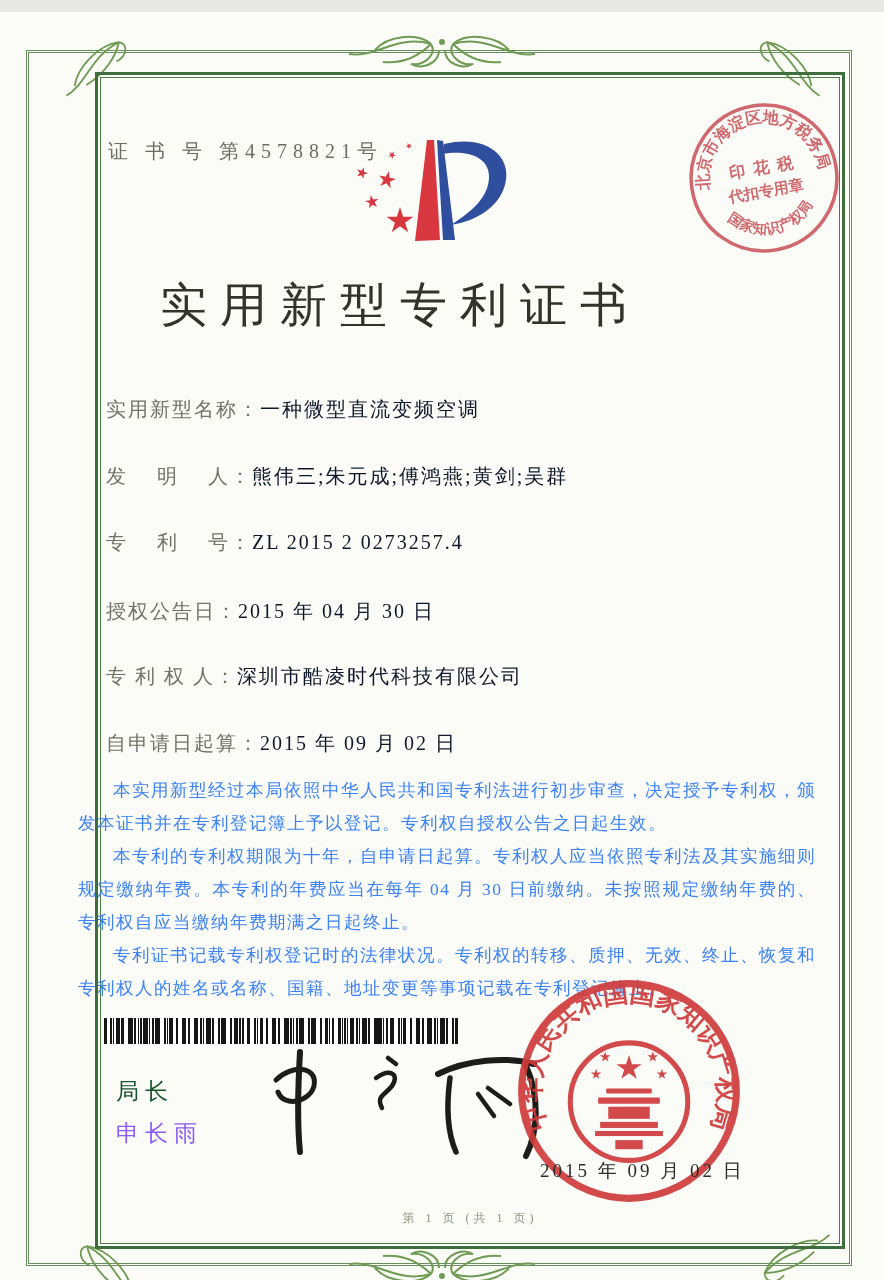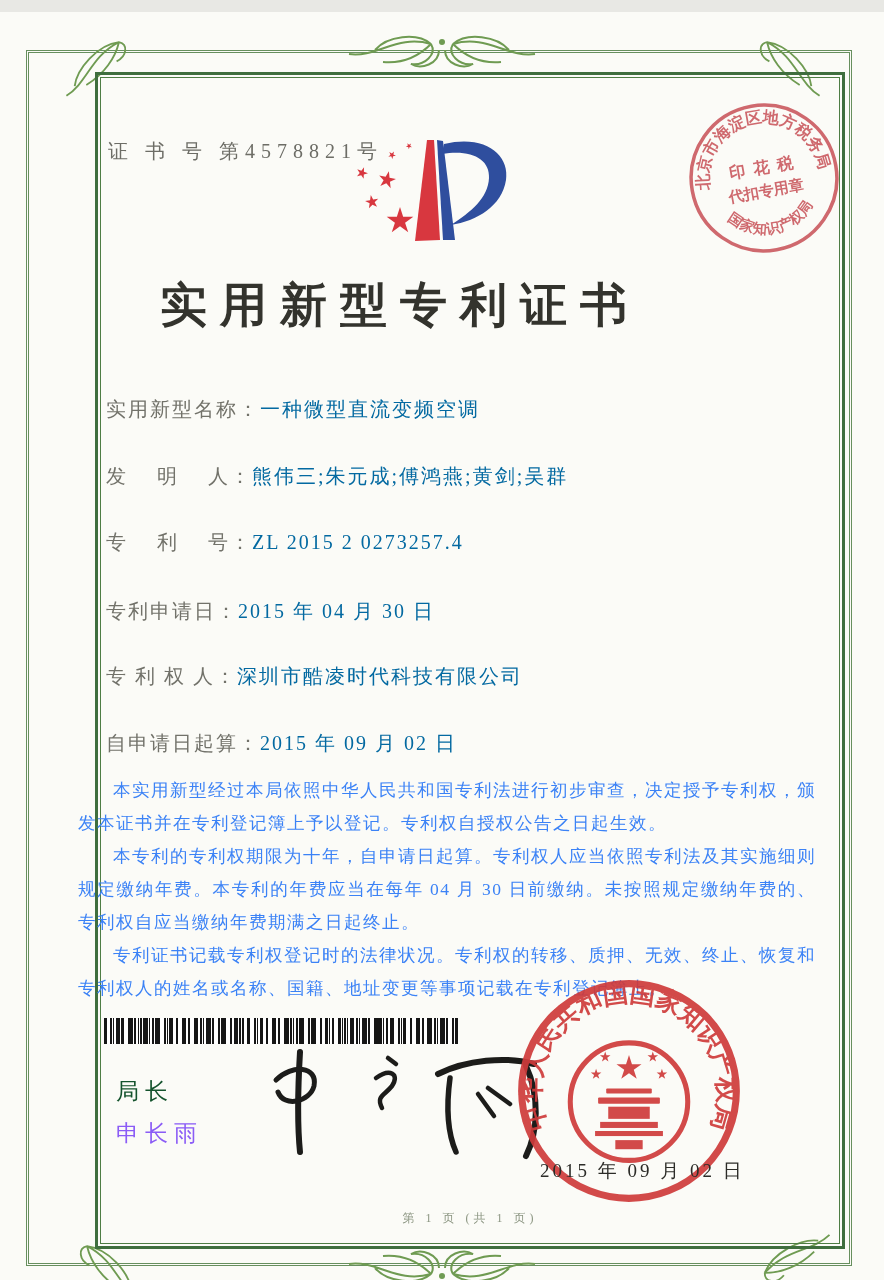--- a/index.html
+++ b/index.html
@@ -30,26 +30,26 @@
   .fl-br{left:688px;top:1222px;transform:rotate(-38deg) scale(-.62,.62);}
   
   .cert-no{
     position:absolute;left:108px;top:126px;font-size:20px;color:#6d6d66;
     letter-spacing:6px;
   }
   .logo{position:absolute;left:330px;top:116px;width:250px;height:142px;}
   .tax-stamp{position:absolute;left:678px;top:80px;width:172px;height:172px;transform:rotate(-10deg);opacity:.88;}
   .title{
     position:absolute;left:95px;top:262px;width:610px;text-align:center;
-    font-size:47px;font-weight:bold;letter-spacing:13px;color:#33332d;
+    font-size:47px;font-weight:normal;letter-spacing:13px;color:#33332d;
   }
   .field-row{position:absolute;left:106px;width:700px;font-size:20px;color:#6b6b62;letter-spacing:2px;white-space:nowrap;}
   .f0{top:384px;} .f1{top:451px;} .f2{top:517px;} .f3{top:586px;} .f4{top:651px;} .f5{top:718px;}
   .field-label{color:#72726a;}
-  .field-value{color:#0369a1;}
+  .field-value{color:#0f172a;}
   .paragraphs{
     position:absolute;left:78px;top:762px;width:738px;
     font-size:17.5px;line-height:33px;color:#3b82f6;text-align:justify;
     letter-spacing:1.5px;
   }
   .paragraphs p{margin:0;text-indent:2em;}
   .barcode{
     position:absolute;left:104px;top:1006px;width:354px;height:26px;
     background-color:#fff;
     background-image:
@@ -178,21 +178,21 @@
   <div class="field-row f0">
     <span class="field-label">实用新型名称：</span><span class="field-value">一种微型直流变频空调</span>
   </div>
   <div class="field-row f1">
     <span class="field-label">发　 明　 人：</span><span class="field-value">熊伟三;朱元成;傅鸿燕;黄剑;吴群</span>
   </div>
   <div class="field-row f2">
     <span class="field-label">专　 利　 号：</span><span class="field-value">ZL 2015 2 0273257.4</span>
   </div>
   <div class="field-row f3">
-    <span class="field-label">专利申请日：</span><span class="field-value">2015 年 04 月 30 日</span>
+    <span class="field-label">授权公告日：</span><span class="field-value">2015 年 04 月 30 日</span>
   </div>
   <div class="field-row f4">
     <span class="field-label">专 利 权 人：</span><span class="field-value">深圳市酷凌时代科技有限公司</span>
   </div>
   <div class="field-row f5">
     <span class="field-label">自申请日起算：</span><span class="field-value">2015 年 09 月 02 日</span>
   </div>
 
   <div class="paragraphs">
     <p>本实用新型经过本局依照中华人民共和国专利法进行初步审查，决定授予专利权，颁发本证书并在专利登记簿上予以登记。专利权自授权公告之日起生效。</p>

